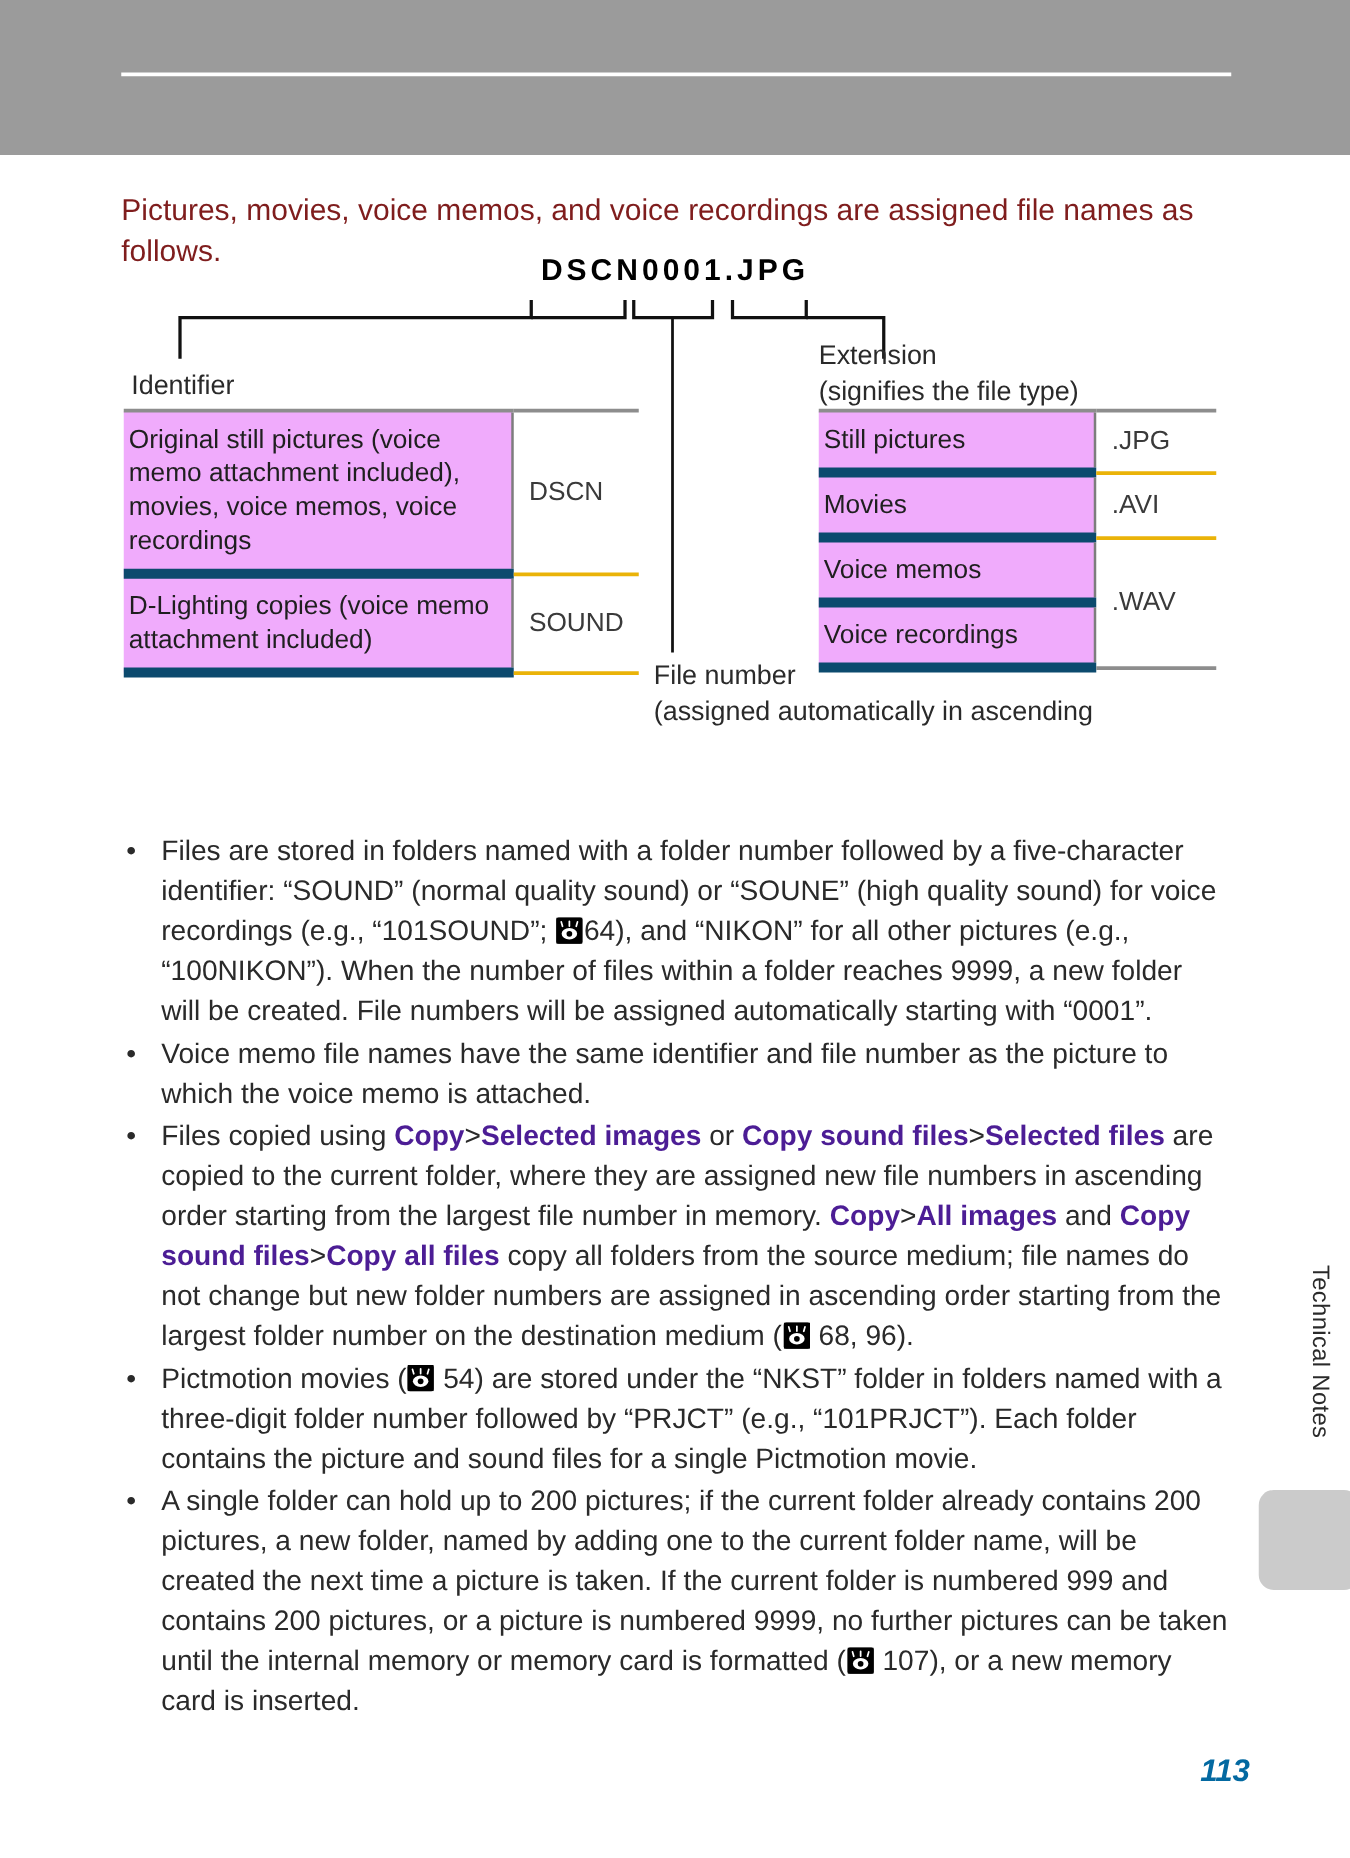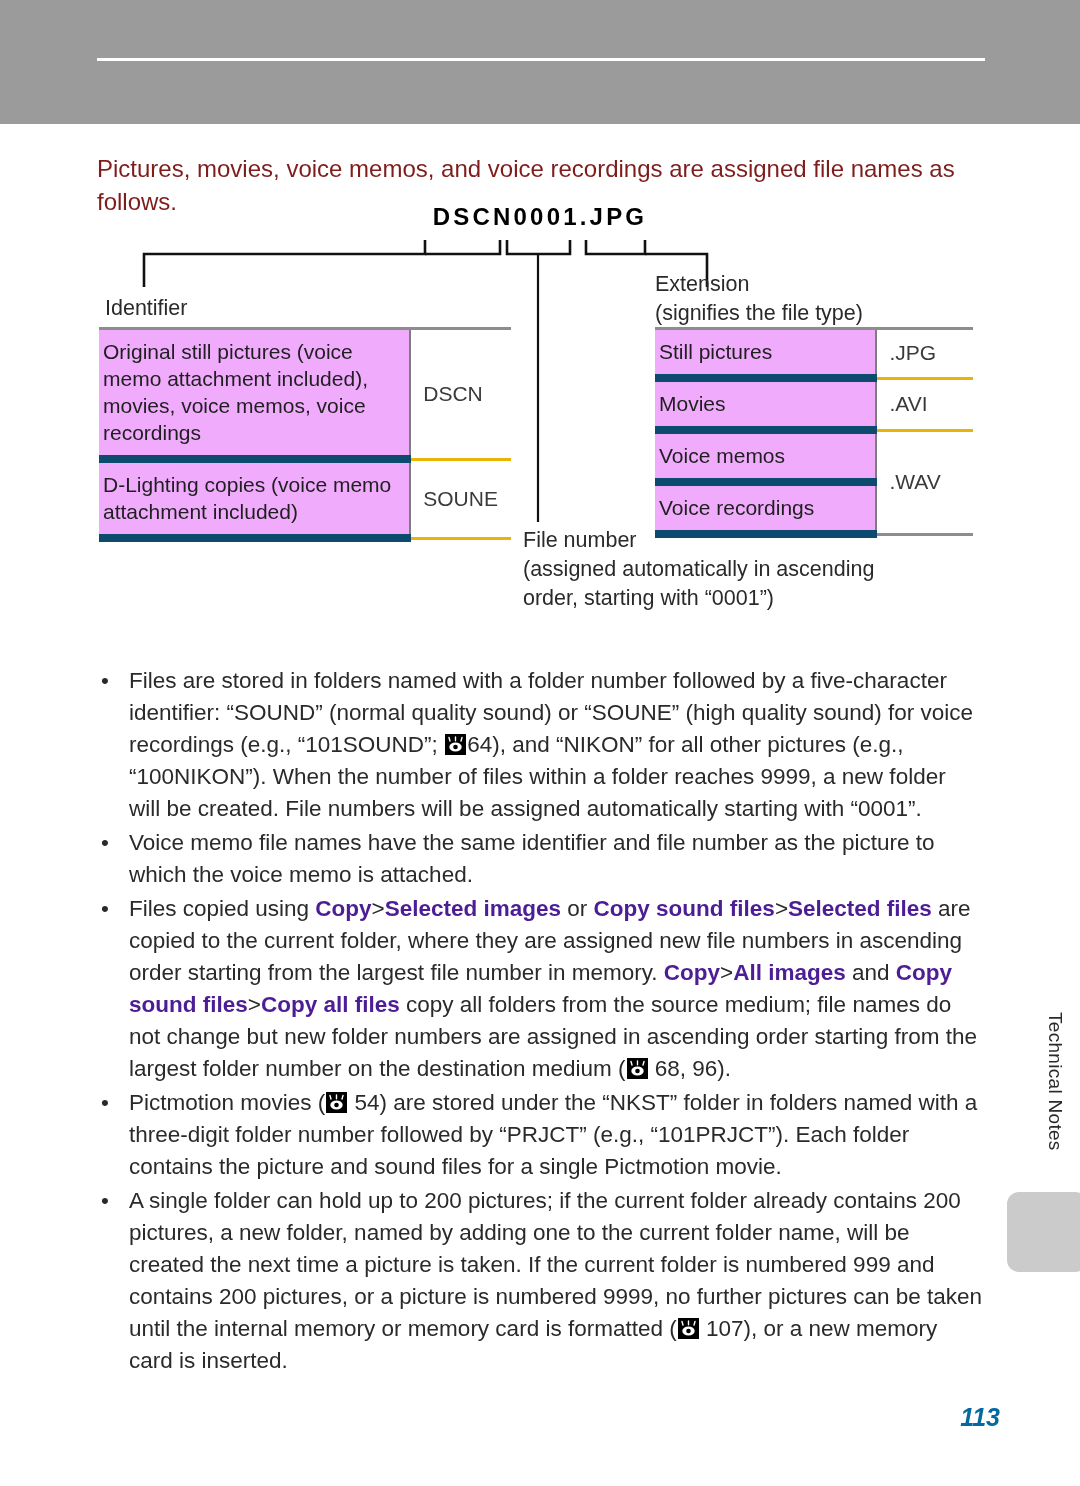--- a/index.html
+++ b/index.html
@@ -235,32 +235,31 @@
 </div>
 
 <div class="callout callout-extension">
   <div>Extension</div>
   <div>(signifies the file type)</div>
 </div>
 
 <div class="callout callout-filenumber">
   <div>File number</div>
   <div>(assigned automatically in ascending</div>
-  <div>order, starting with “0001”)</div>
 </div>
 
 <table class="tbl" id="identifier-table">
   <tbody>
     <tr>
       <td class="lbl">Original still pictures (voice memo attachment included), movies, voice memos, voice recordings</td>
       <td class="val">DSCN</td>
     </tr>
     <tr>
       <td class="lbl">D-Lighting copies (voice memo attachment included)</td>
-      <td class="val">SOUNE</td>
+      <td class="val">SOUND</td>
     </tr>
   </tbody>
 </table>
 
 <table class="tbl" id="extension-table">
   <tbody>
     <tr>
       <td class="lbl">Still pictures</td>
       <td class="val">.JPG</td>
     </tr>

